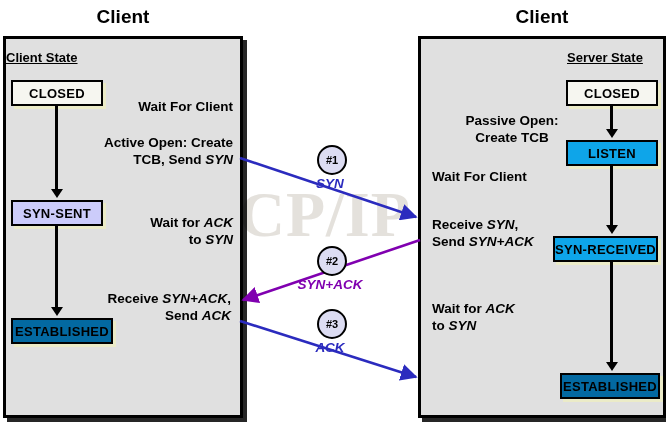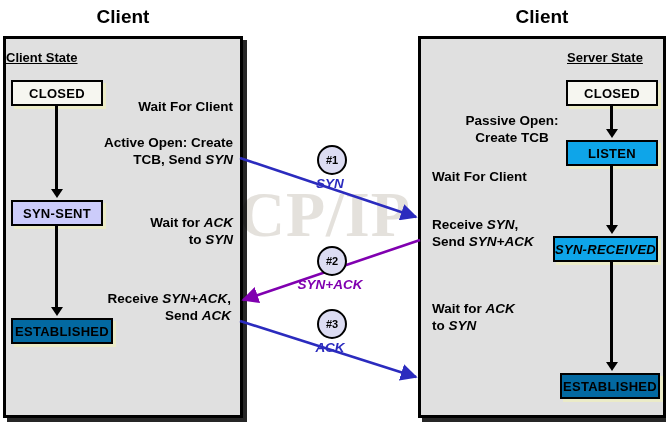--- a/index.html
+++ b/index.html
@@ -70,21 +70,21 @@
   .sb-blue{background:#ccccfa;}
   .sb-green{background:#0369a1;}
   .sb-purple{background:#0ea5e9;}
 
   #cs-closed{left:11px;top:80px;width:88px;height:22px;}
   #cs-synsent{left:11px;top:200px;width:88px;height:22px;}
   #cs-estab{left:11px;top:318px;width:98px;height:22px;}
 
   #ss-closed{left:566px;top:80px;width:88px;height:22px;}
   #ss-listen{left:566px;top:140px;width:88px;height:22px;}
-  #ss-synrecv{left:553px;top:236px;width:101px;height:22px;font-style:italic;}
+  #ss-synrecv{left:553px;top:236px;width:101px;height:22px;}
   #ss-estab{left:560px;top:373px;width:96px;height:22px;}
 
   
   .varrow{position:absolute;z-index:6;}
   .varrow .shaft{
     position:absolute;left:1px;top:0;width:2.5px;background:#000;
   }
   .varrow .head{
     position:absolute;left:-3.5px;width:0;height:0;
     border-left:6px solid transparent;border-right:6px solid transparent;

